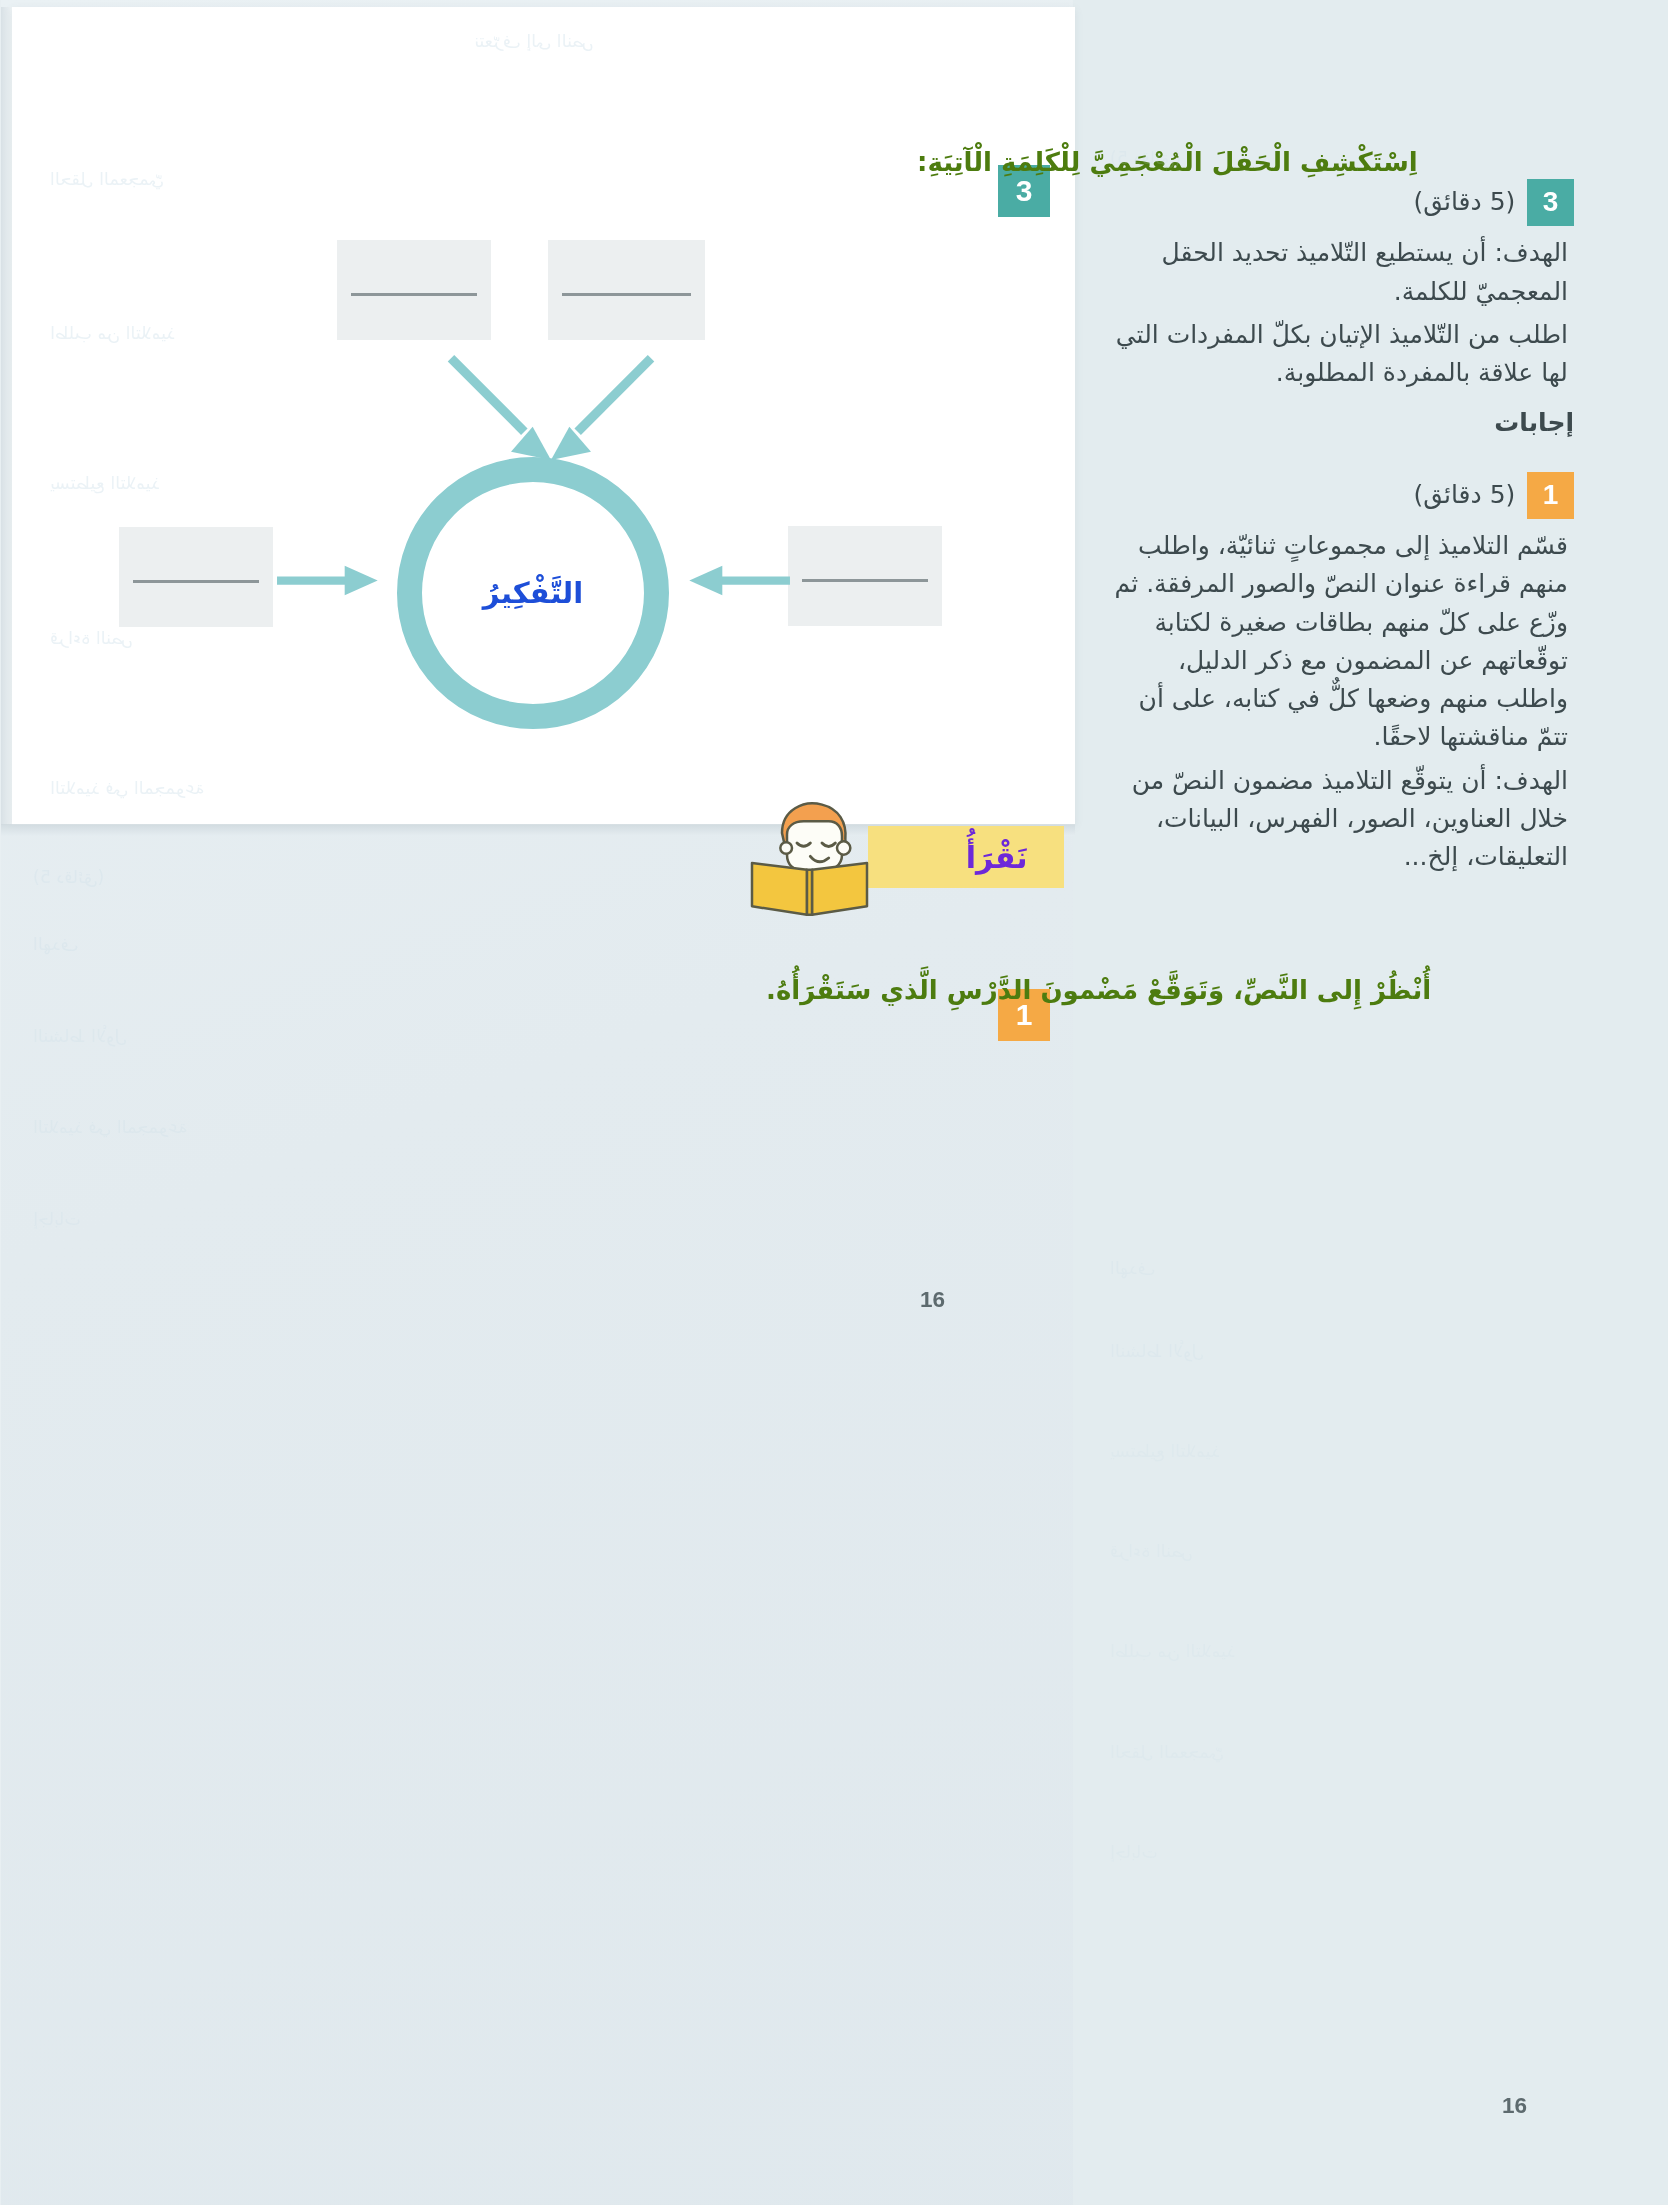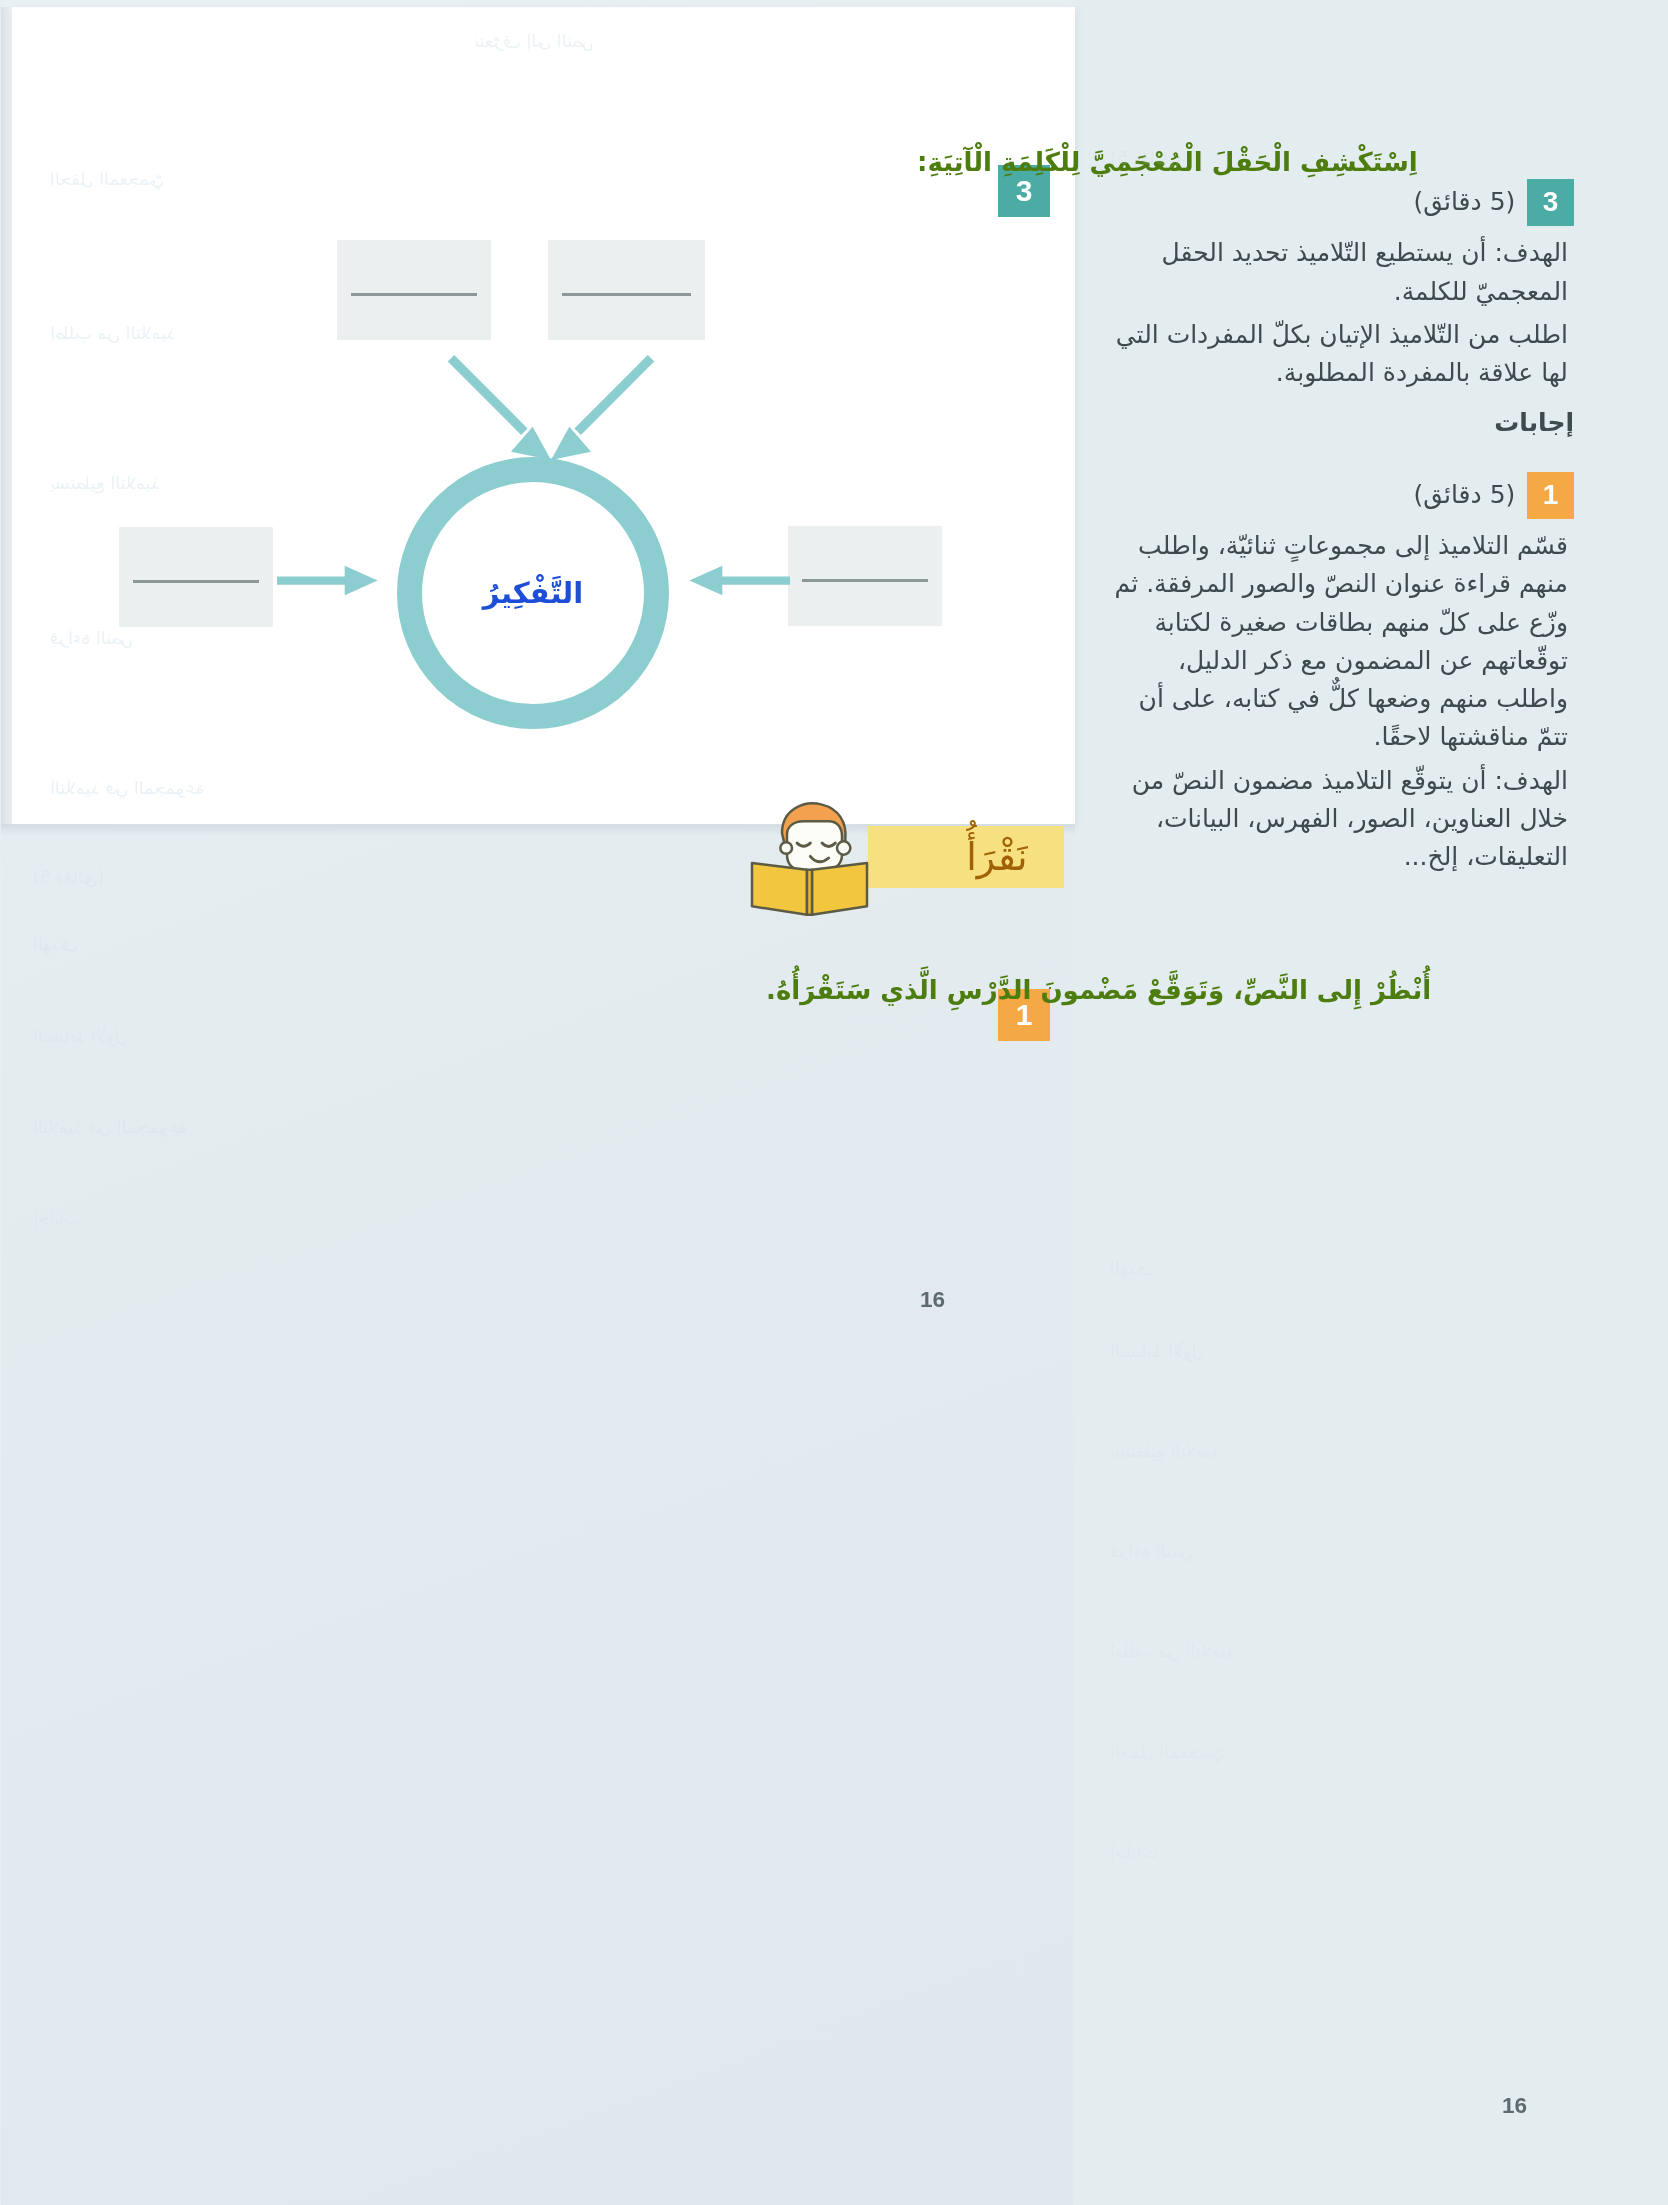--- a/index.html
+++ b/index.html
@@ -101,21 +101,21 @@
 
   
   #read-banner{
     position:absolute;left:868px;top:826px;width:196px;height:62px;
     background:#f7e07f;
   }
   #read-banner-label{
     position:absolute;left:868px;top:826px;width:178px;height:62px;
     display:flex;align-items:center;justify-content:flex-start;
     padding-right:18.4px;box-sizing:border-box;
-    direction:rtl;color:#a16207;font-size:38px;font-weight:normal;
+    direction:rtl;color:#6d28d9;font-size:30px;font-weight:bold;
   }
   #read-boy{position:absolute;left:745px;top:793px;width:134px;height:125px;}
 
   
   .page-num{
     position:absolute;color:#5d6a6e;font-size:22.5px;font-weight:bold;
     font-family:"Liberation Sans",sans-serif;
   }
   #page-num-recto{left:920px;top:1287px;}
   #page-num-notes{left:1502px;top:2093px;}

